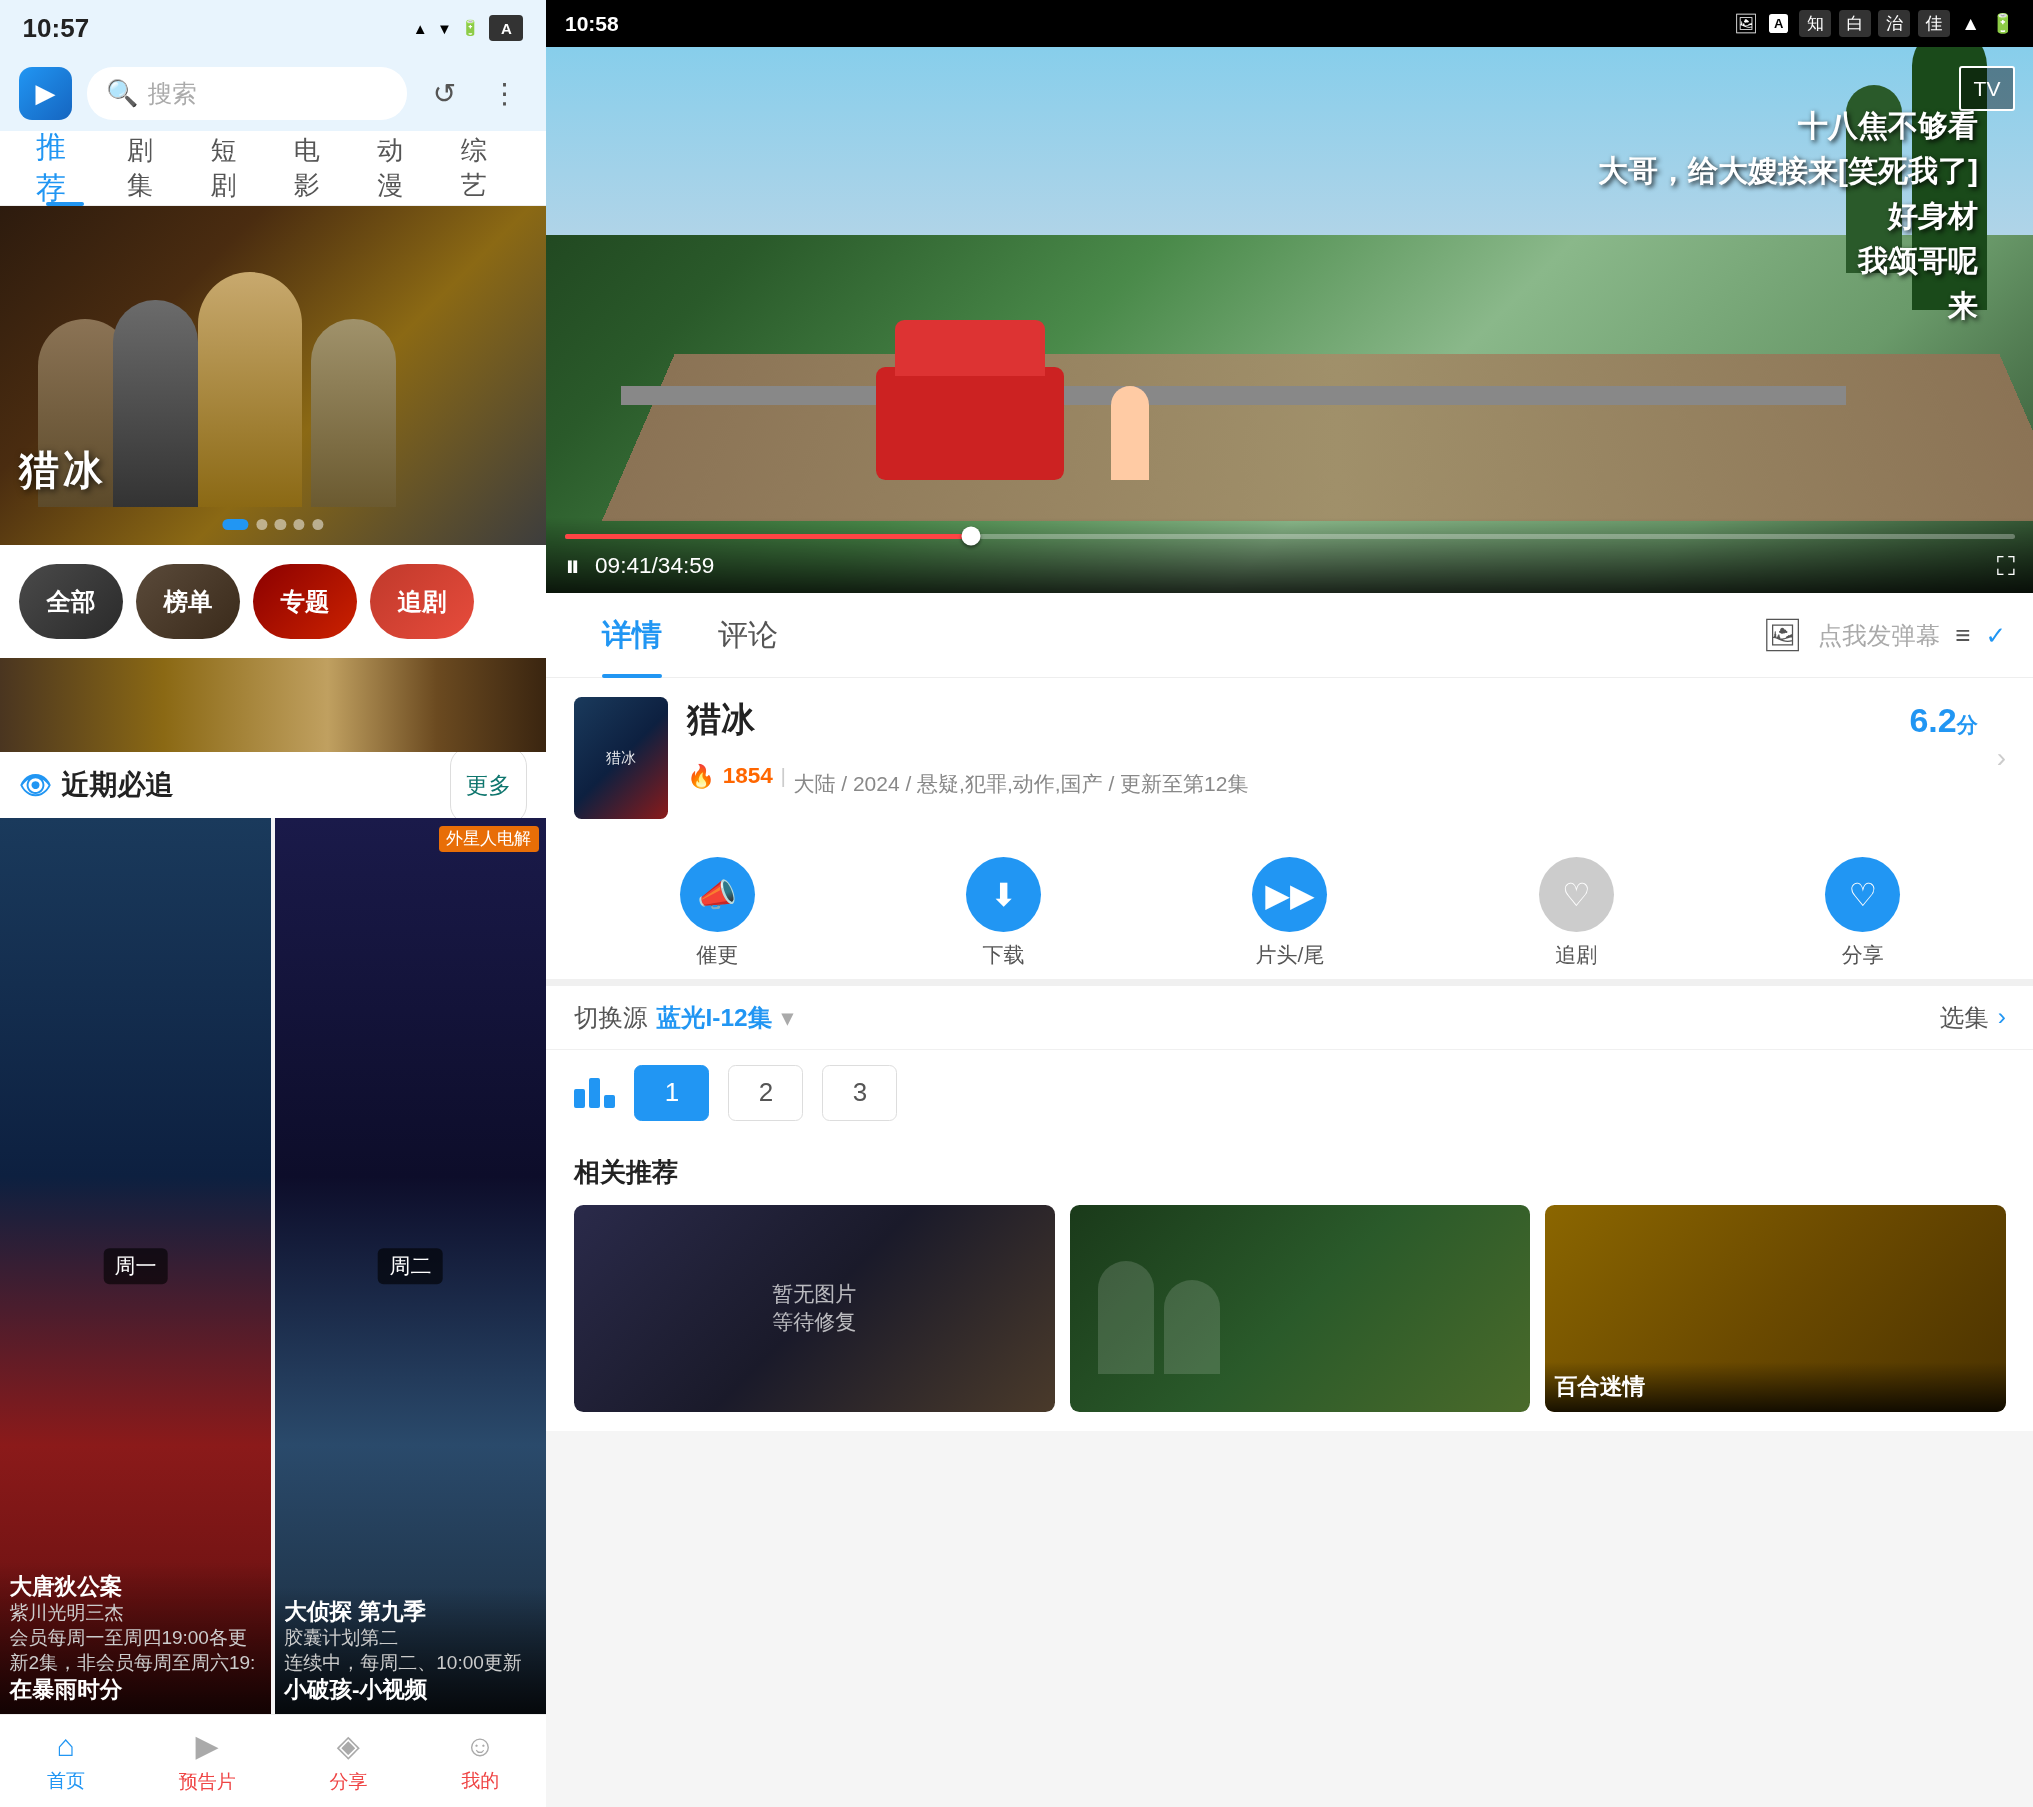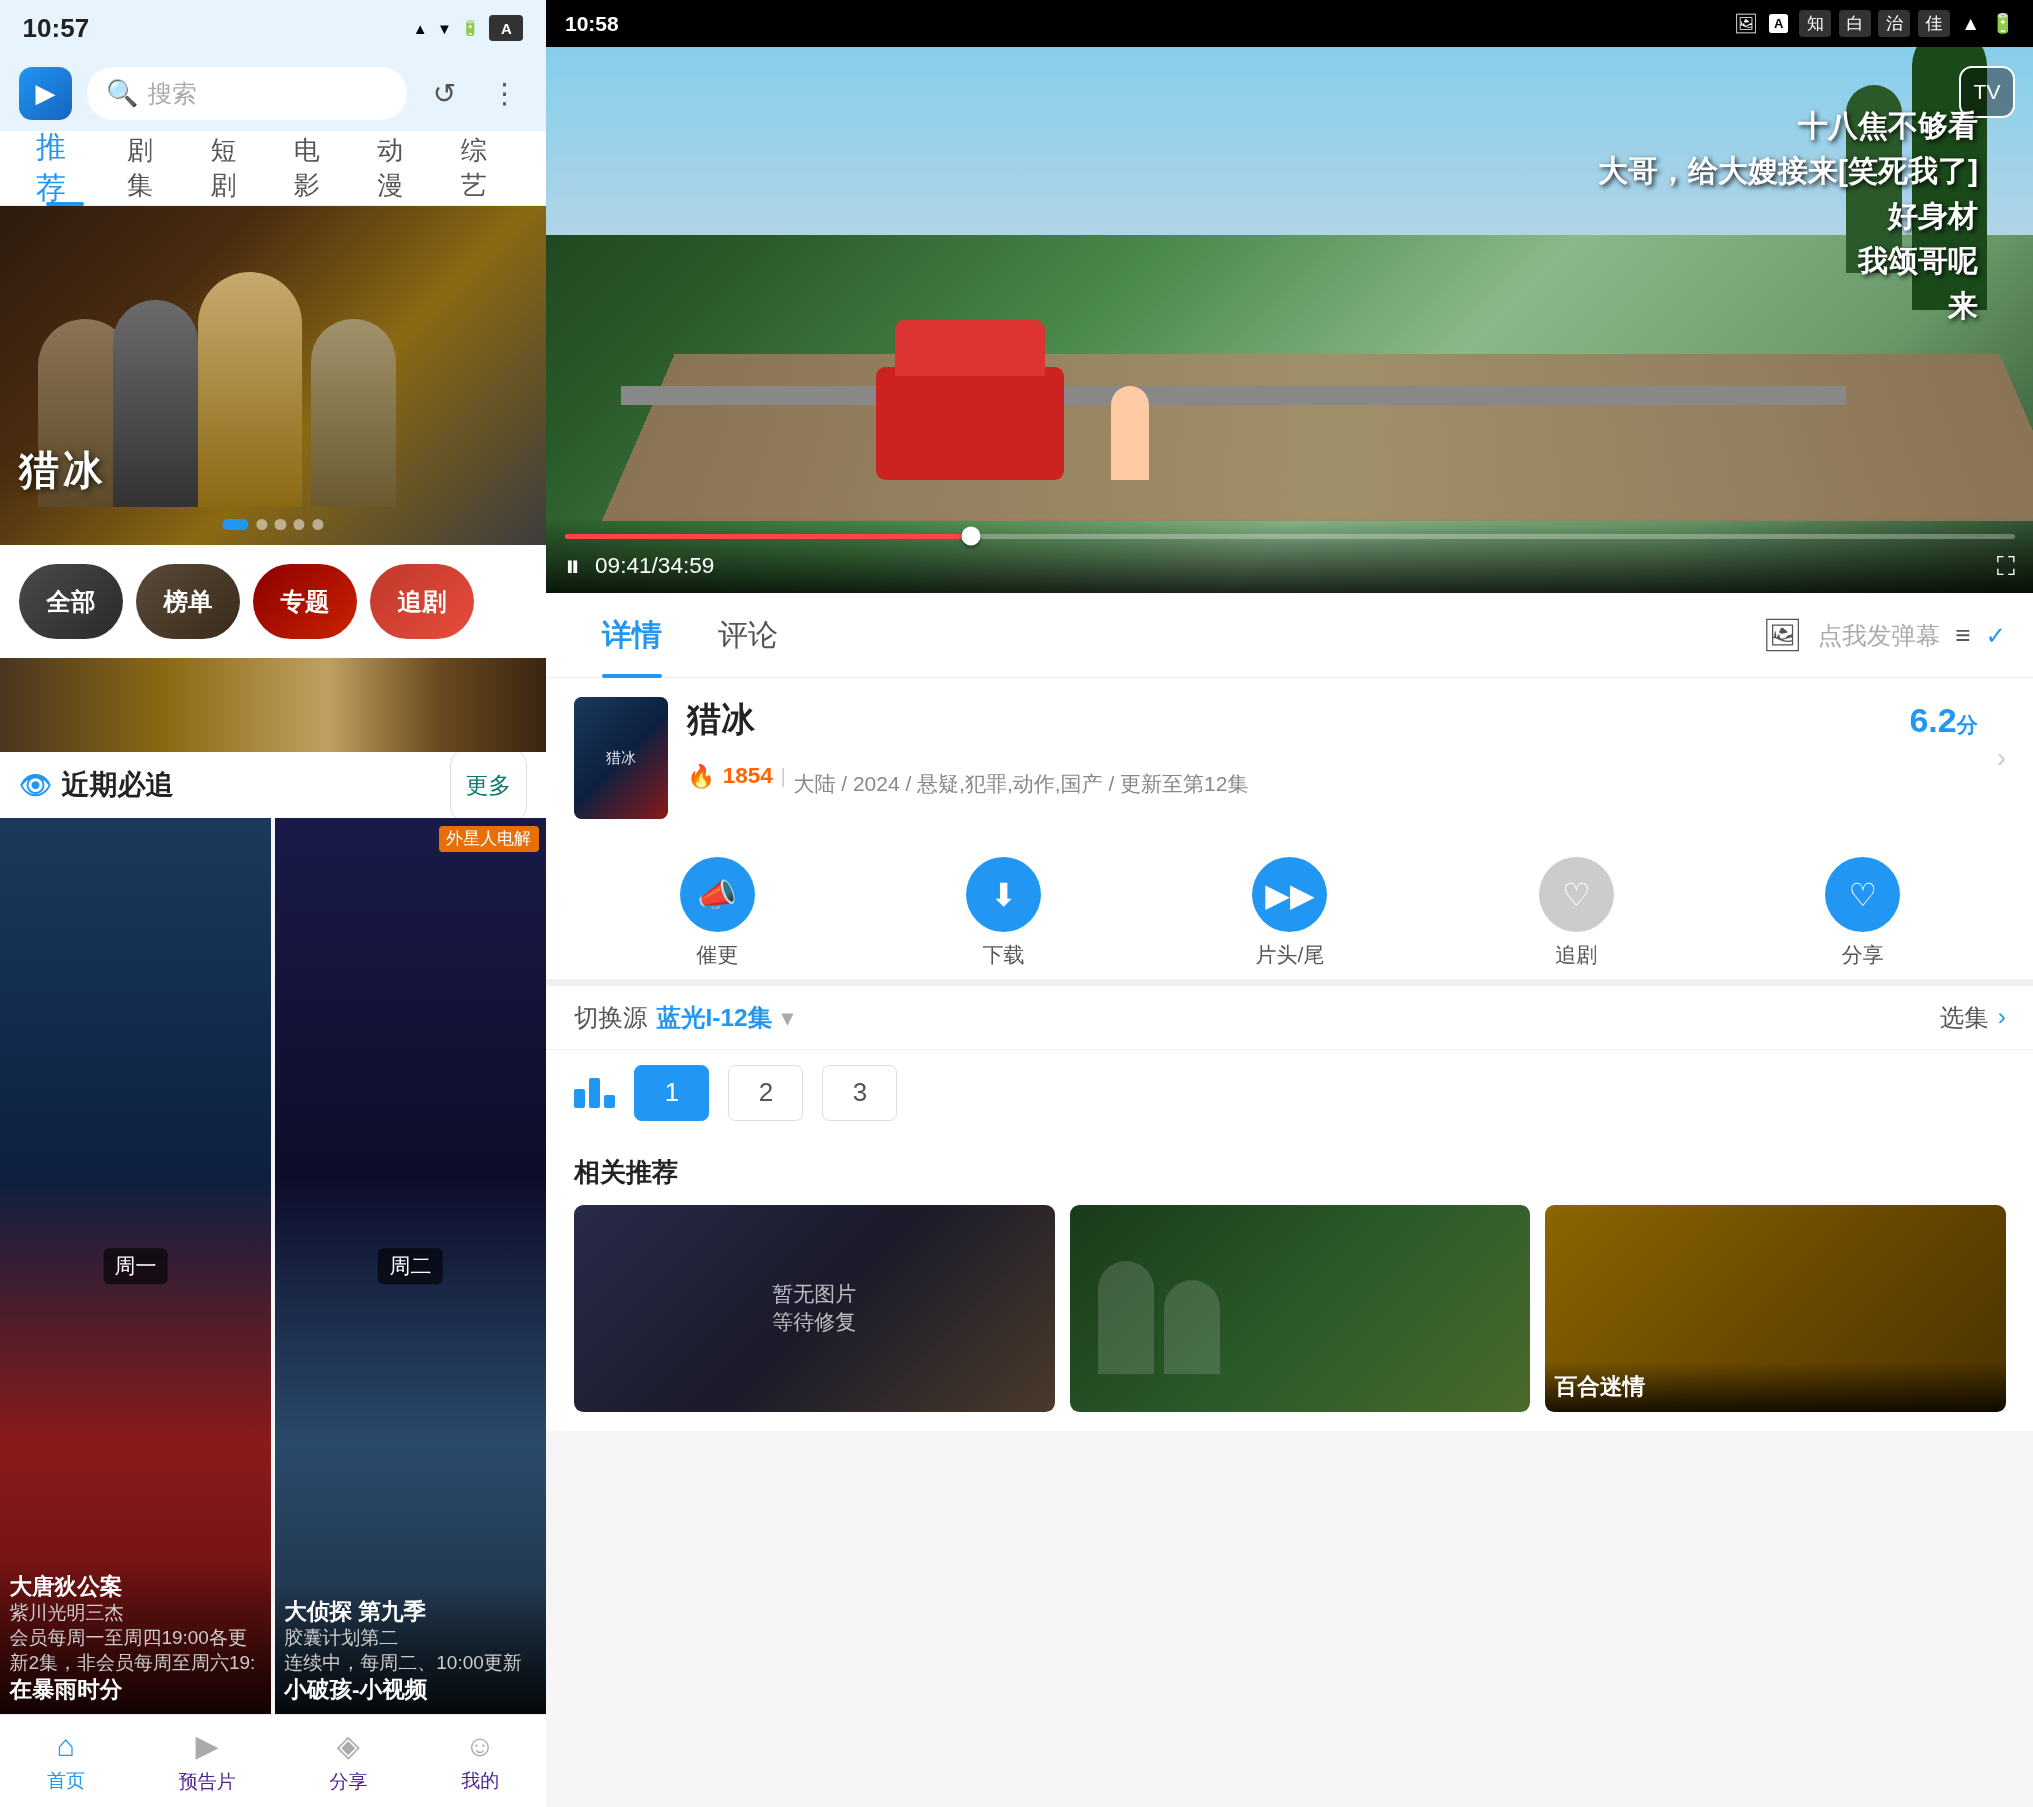--- a/index.html
+++ b/index.html
@@ -333,21 +333,21 @@
       align-items: center;
       gap: 5.6px;
     }
     .bottom-nav-icon {
       font-size: 30px;
       color: #aaa;
     }
     .bottom-nav-icon.active { color: #2196F3; }
     .bottom-nav-label {
       font-size: 19px;
-      color: #4c1d95;
+      color: #ef4444;
     }
     .bottom-nav-label.active { color: #2196F3; }
 
     
     .right-panel {
       width: 1488px;
       height: 1808px;
       background: #f5f5f5;
       display: flex;
       flex-direction: column;
@@ -430,23 +430,23 @@
       line-height: 1.5;
       text-shadow: 1.9px 1.9px 5.6px rgba(0,0,0,0.9);
       font-weight: 600;
     }
     .subtitle-line { display: block; }
     .video-tv-icon {
       position: absolute;
       top: 19px;
       right: 19px;
       width: 56px;
-      height: 52px;
+      height: 45px;
       border: 2.8px solid white;
-      border-radius: 13px;
+      border-radius: 3px;
       display: flex;
       align-items: center;
       justify-content: center;
       color: white;
       font-size: 21px;
       background: rgba(0,0,0,0.4);
     }
     .video-controls {
       position: absolute;
       bottom: 0; left: 0; right: 0;

